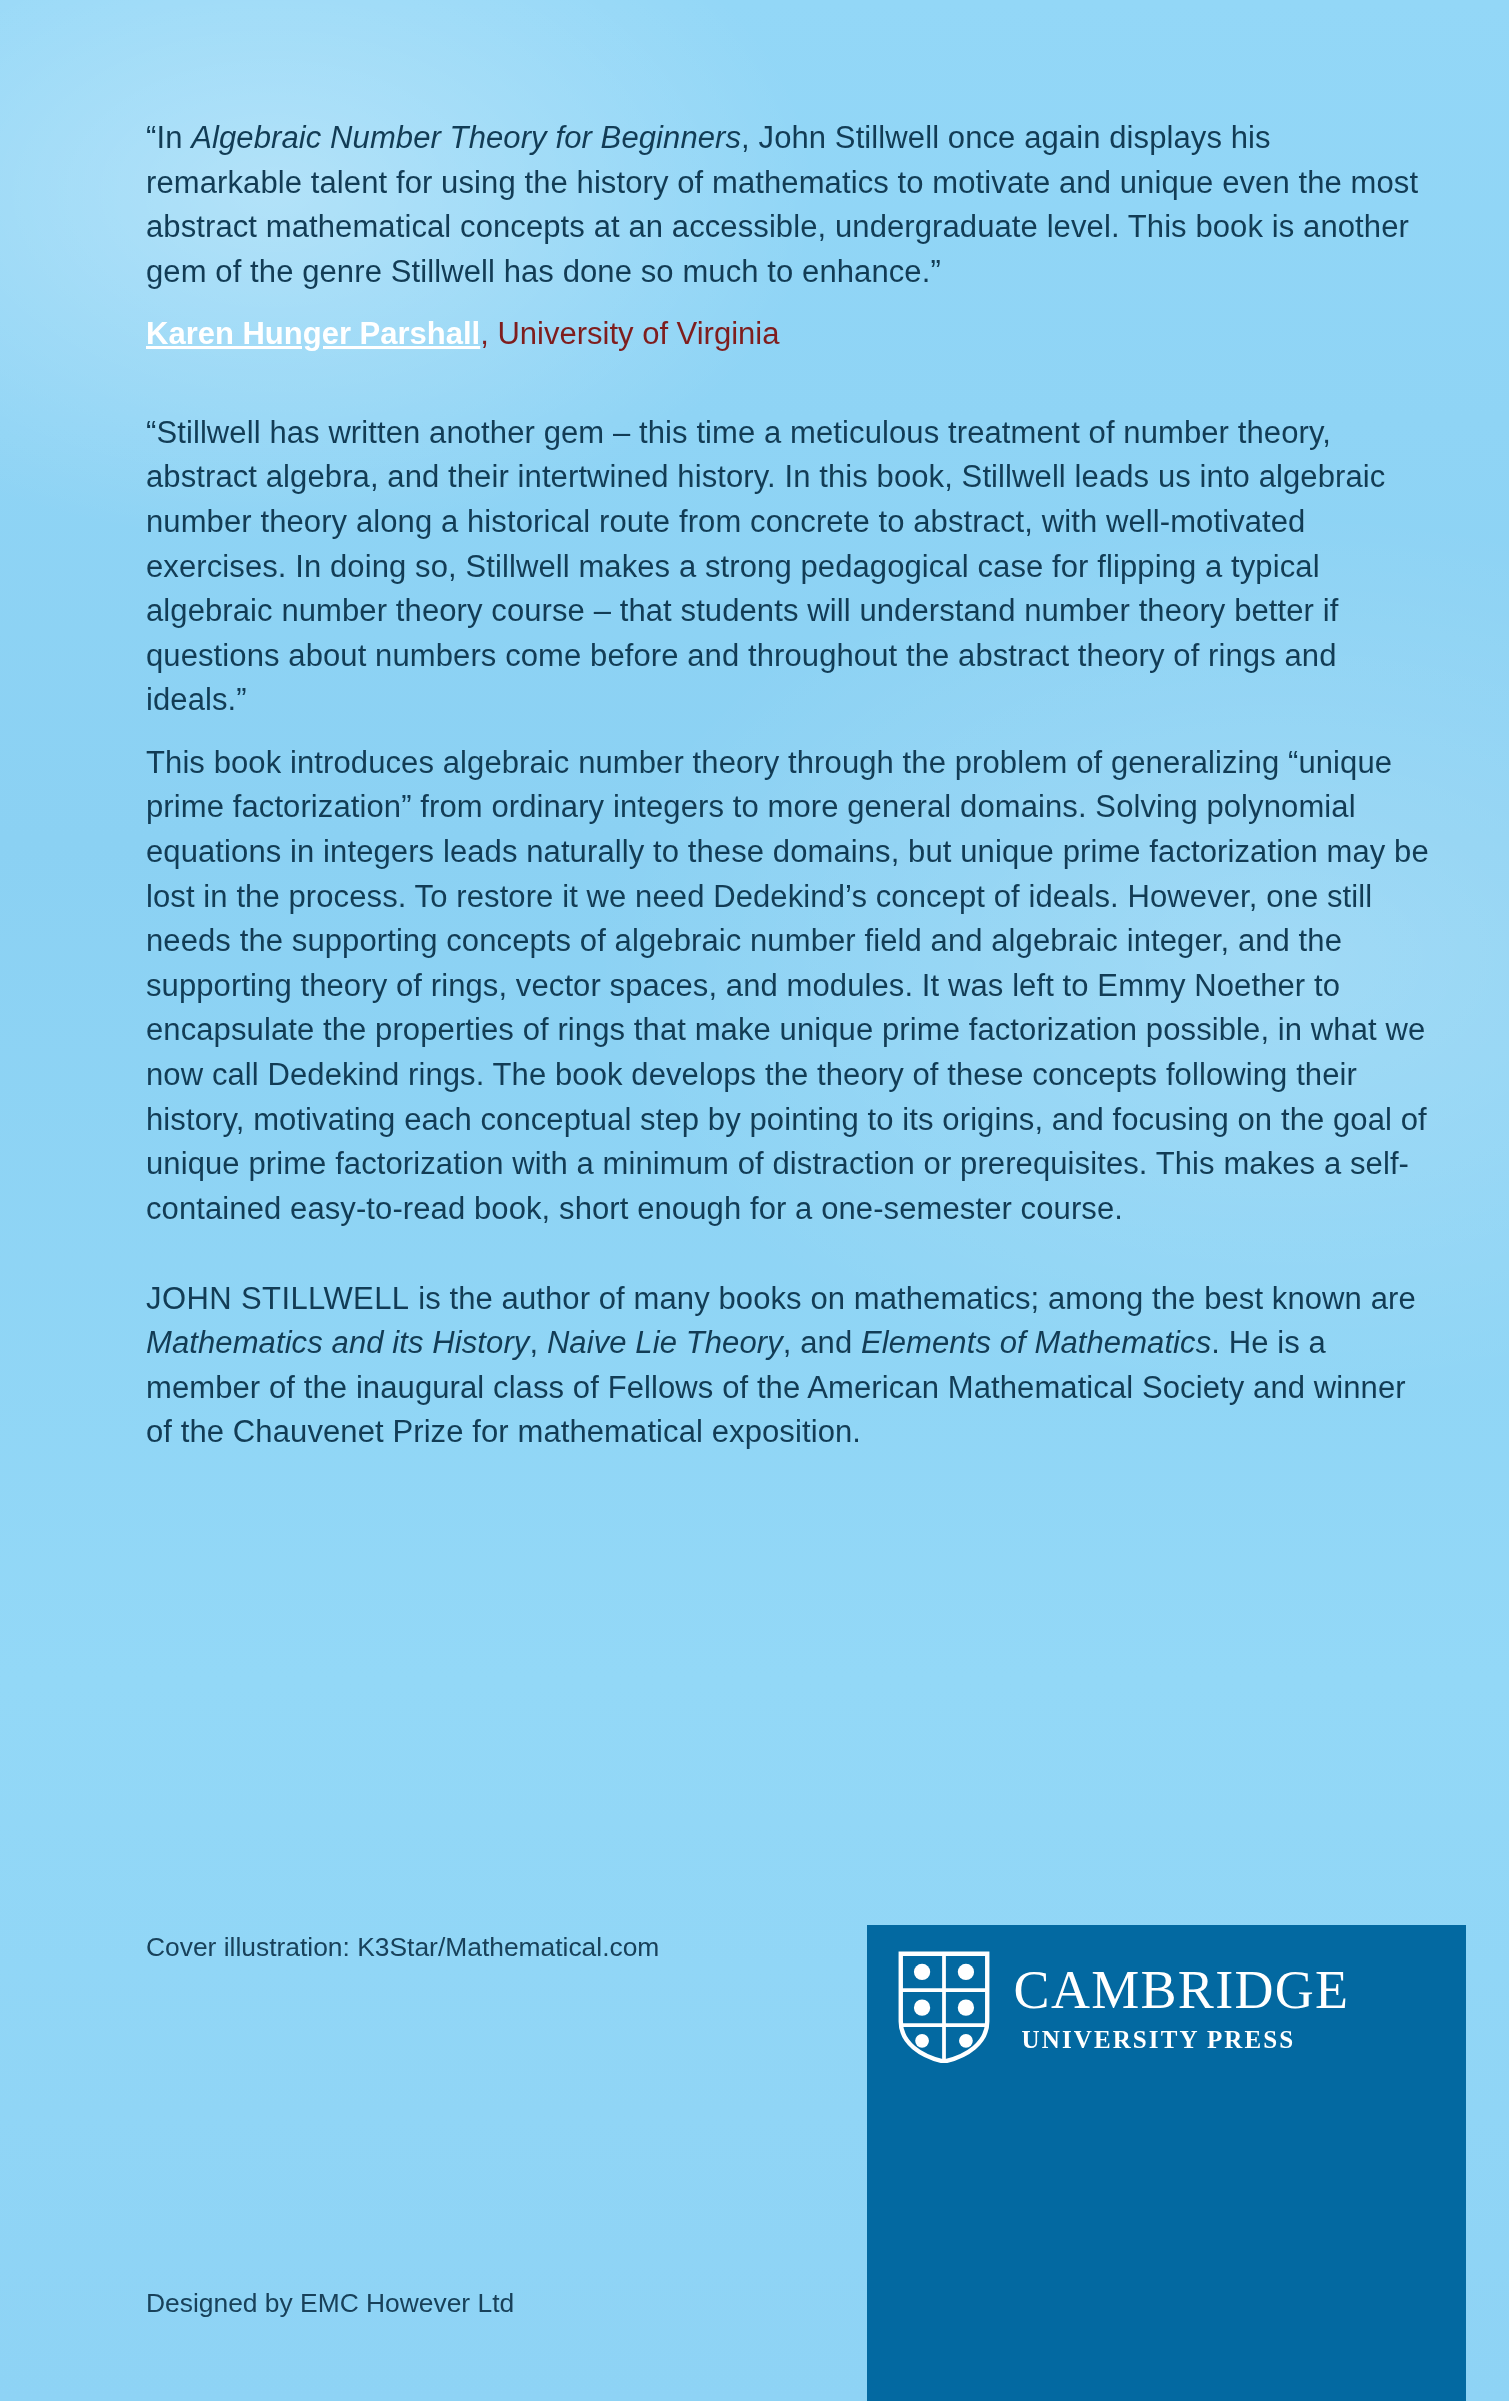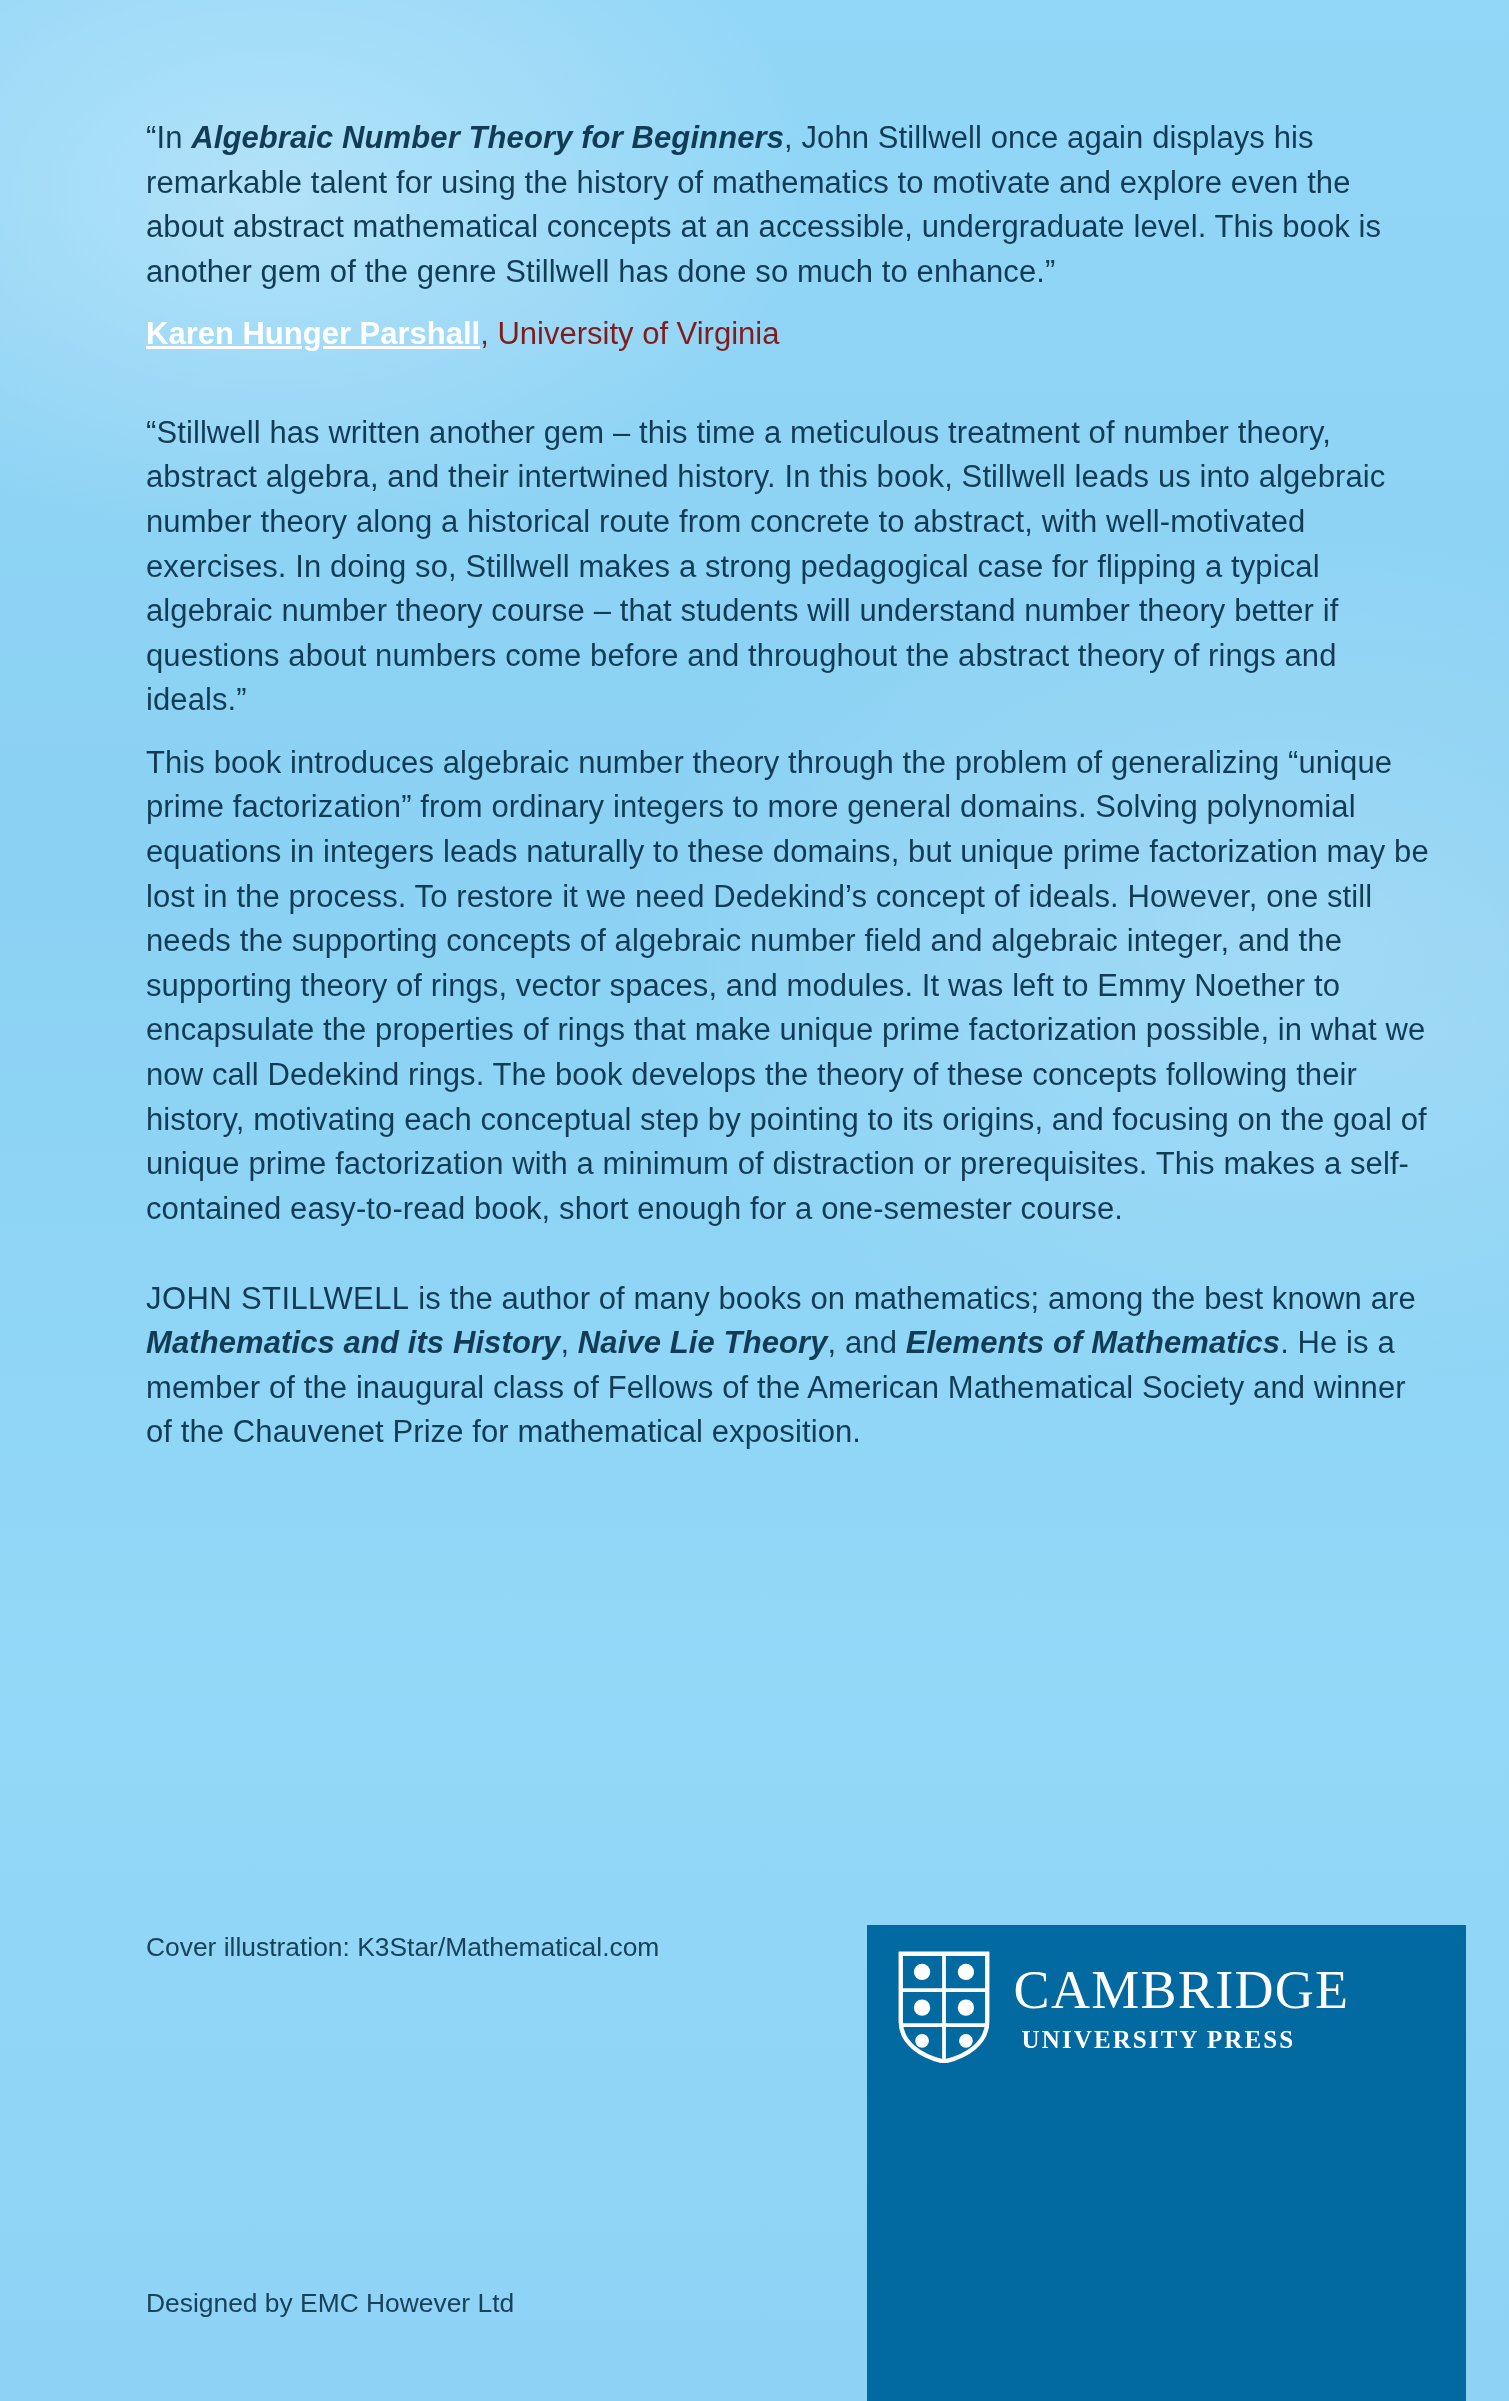--- a/index.html
+++ b/index.html
@@ -55,21 +55,20 @@
   .attrib .name {
     font-weight: 700;
     color: #ffffff;
     text-decoration: underline;
   }
   .attrib .affil {
     color: #7f1d1d;
   }
   em, .ital {
     font-style: italic;
-    font-weight: bold;
   }
   .smallcaps {
     letter-spacing: 0.4px;
     text-align: right;
   }
   .credit {
     position: absolute;
     left: 146px;
     top: 1932px;
     font-size: 26.4px;
@@ -128,21 +127,21 @@
 </style>
 </head>
 <body>
 
 <div class="bg-wash"></div>
 
 <div class="page">
 
   <div class="content">
 
-    <p class="block tight"><span>“In </span><em>Algebraic Number Theory for Beginners</em><span>, John Stillwell once again displays his remarkable talent for using the history of mathematics to motivate and explore even the about abstract mathematical concepts at an accessible, undergraduate level. This book is another gem of the genre Stillwell has done so much to enhance.”</span></p>
+    <p class="block tight"><span>“In </span><em>Algebraic Number Theory for Beginners</em><span>, John Stillwell once again displays his remarkable talent for using the history of mathematics to motivate and unique even the most abstract mathematical concepts at an accessible, undergraduate level. This book is another gem of the genre Stillwell has done so much to enhance.”</span></p>
     <p class="attrib"><span class="name">Karen Hunger Parshall</span><span class="affil">, University of Virginia</span></p>
 
     <p class="block tight">“Stillwell has written another gem – this time a meticulous treatment of number theory, abstract algebra, and their intertwined history. In this book, Stillwell leads us into algebraic number theory along a historical route from concrete to abstract, with well-motivated exercises. In doing so, Stillwell makes a strong pedagogical case for flipping a typical algebraic number theory course – that students will understand number theory better if questions about numbers come before and throughout the abstract theory of rings and ideals.”</p>
 
     <p class="block">This book introduces algebraic number theory through the problem of generalizing “unique prime factorization” from ordinary integers to more general domains. Solving polynomial equations in integers leads naturally to these domains, but unique prime factorization may be lost in the process. To restore it we need Dedekind’s concept of ideals. However, one still needs the supporting concepts of algebraic number field and algebraic integer, and the supporting theory of rings, vector spaces, and modules. It was left to Emmy Noether to encapsulate the properties of rings that make unique prime factorization possible, in what we now call Dedekind rings. The book develops the theory of these concepts following their history, motivating each conceptual step by pointing to its origins, and focusing on the goal of unique prime factorization with a minimum of distraction or prerequisites. This makes a self-contained easy-to-read book, short enough for a one-semester course.</p>
 
     <p class="block"><span class="smallcaps">JOHN STILLWELL</span><span> is the author of many books on mathematics; among the best known are </span><em>Mathematics and its History</em><span>, </span><em>Naive Lie Theory</em><span>, and </span><em>Elements of Mathematics</em><span>. He is a member of the inaugural class of Fellows of the American Mathematical Society and winner of the Chauvenet Prize for mathematical exposition.</span></p>
 
   </div>
 

